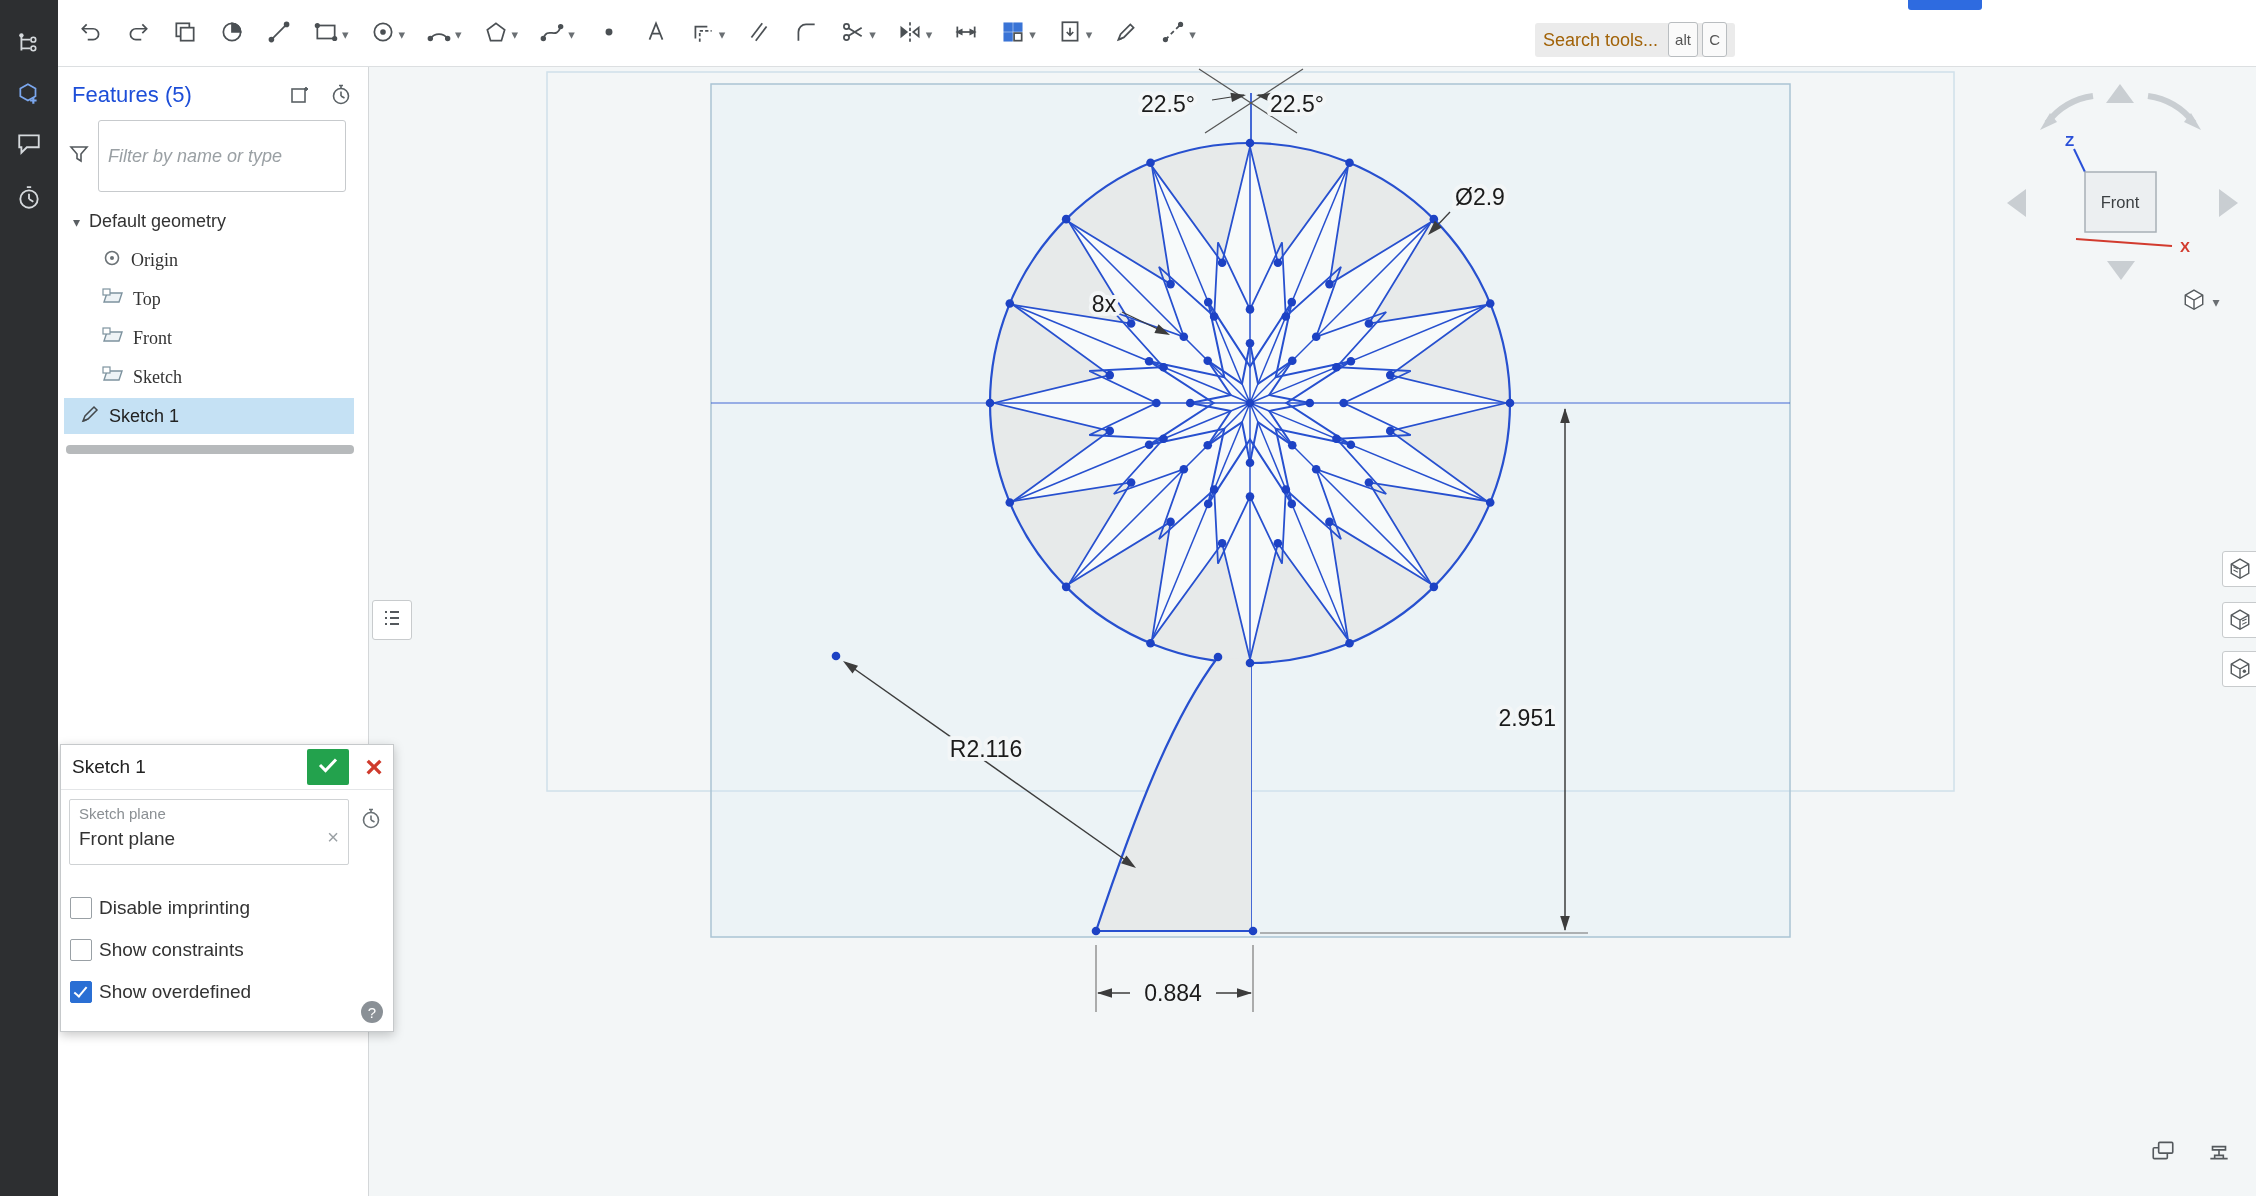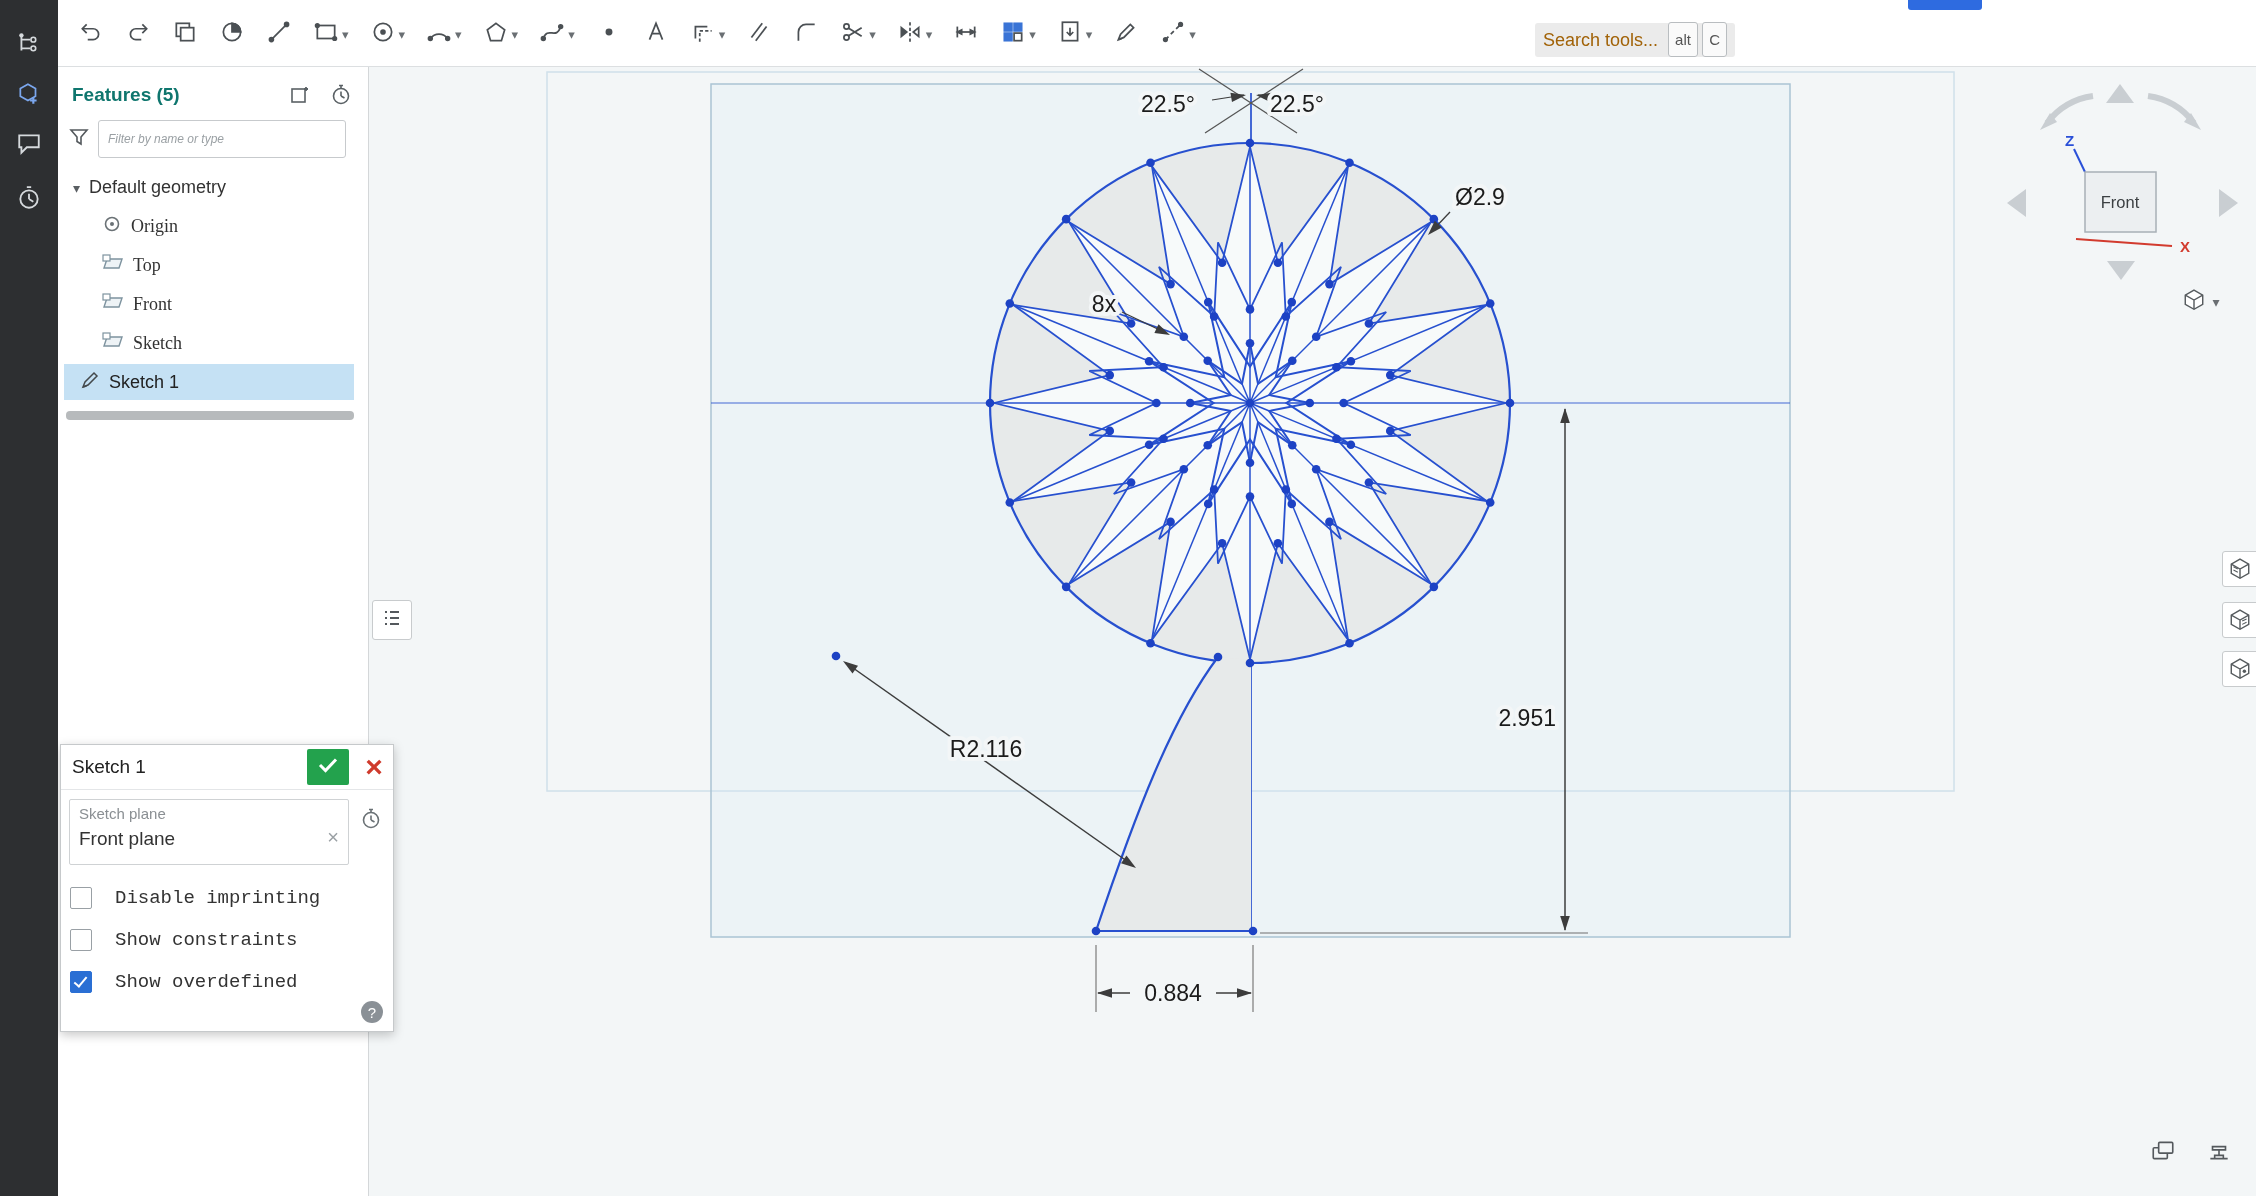--- a/index.html
+++ b/index.html
@@ -13,25 +13,25 @@
   #header-blue-button{left:1850px;top:0;width:74px;height:10px;background:#2e6be0;border-radius:0 0 3px 3px;}
   #tb-tools{left:18px;top:12px;height:44px;display:flex;align-items:center;gap:17px;}
   .tb-btn{display:flex;align-items:center;gap:3px;height:40px;padding:0 2px;border-radius:3px;cursor:pointer;}
   .tb-chev{font-size:13px;color:#6a6f73;}
   #search-tools{left:1477px;top:23px;height:34px;background:#ebebeb;border-radius:3px;display:flex;align-items:center;padding:0 8px;gap:6px;cursor:pointer;}
   #search-tools .stx{font-size:18px;color:#a16207;padding-right:4px;}
   .keycap{font-size:15px;color:#555;background:#fafafa;border:1px solid #b9bdc0;border-radius:3px;padding:8px 6px;line-height:18px;}
   
   #features-panel{left:58px;top:66px;width:310px;height:1130px;background:#fff;border-right:1px solid #d4d7d9;z-index:20;}
   #fp-header{display:flex;align-items:center;padding:16px 14px 10px 14px;}
-  #fp-title{font-size:19px;color:#0f766e;flex:1;font-weight:bold;}
+  #fp-title{font-size:22px;color:#1d4ed8;flex:1;}
   .fp-hicon{width:26px;height:26px;margin-left:14px;display:flex;align-items:center;justify-content:center;cursor:pointer;}
   #fp-filter{display:flex;align-items:center;padding:2px 14px 10px 10px;gap:8px;}
   #filter-input{width:228px;height:36px;border:1px solid #c7cacd;border-radius:3px;font-family:"Liberation Sans",sans-serif;
-    font-size:12px;font-style:italic;color:#444;padding:0 9px;outline:none;}
+    font-size:18px;font-style:italic;color:#444;padding:17px 9px;outline:none;}
   #filter-input::placeholder{color:#9aa0a4;font-style:italic;}
   .tree-row{display:flex;align-items:center;height:39px;font-size:18px;color:#333;cursor:pointer;gap:9px;}
   .tree-group{padding-left:15px;}
   .tree-child{padding-left:44px;font-family:Liberation Serif, serif;}
   .tree-chevron{font-size:14px;color:#5a5f63;}
   #tree-selected{height:36px;margin:1px 14px 0 6px;background:#c5e1f4;display:flex;align-items:center;gap:9px;padding-left:16px;
     font-size:18px;color:#222;cursor:pointer;}
   #rollback-bar{height:9px;margin:11px 14px 0 8px;background:#b7babc;border-radius:4px;cursor:ns-resize;}
   
   #list-toggle{left:372px;top:600px;width:38px;height:38px;background:#fff;border:1px solid #c8cbcd;border-radius:3px;z-index:15;
@@ -44,21 +44,21 @@
   #dlg-confirm{position:absolute;left:246px;top:4px;width:42px;height:36px;background:#23a24d;border-radius:2px;display:flex;
     align-items:center;justify-content:center;cursor:pointer;}
   #dlg-cancel{position:absolute;left:296px;top:4px;width:34px;height:36px;font-size:30px;color:#cf3a2c;display:flex;
     align-items:center;justify-content:center;cursor:pointer;font-weight:bold;}
   #dlg-plane-group{position:absolute;left:8px;top:54px;width:278px;height:64px;border:1px solid #cfd2d4;border-radius:2px;}
   #dlg-plane-label{position:absolute;left:9px;top:5px;font-size:15px;color:#8a8f93;}
   #dlg-plane-value{position:absolute;left:9px;top:28px;font-size:19px;color:#333;}
   #dlg-plane-clear{position:absolute;right:9px;top:26px;font-size:20px;color:#9aa0a4;cursor:pointer;}
   #dlg-clock{position:absolute;left:298px;top:62px;cursor:pointer;}
   #dlg-checks{position:absolute;left:9px;top:132px;}
-  .cb-row{display:flex;align-items:center;height:42px;gap:23px;cursor:pointer;font-family:Liberation Mono, monospace;}
+  .cb-row{display:flex;align-items:flex-end;height:42px;gap:7px;cursor:pointer;}
   .cb-box{width:20px;height:20px;border:1.5px solid #99a0a5;background:#fff;border-radius:2px;position:relative;flex:0 0 auto;}
   .cb-box.checked{background:#2a6fd4;border-color:#2a6fd4;}
   .cb-box.checked::after{content:"";position:absolute;left:6px;top:2px;width:5px;height:11px;border:solid #fff;border-width:0 2.5px 2.5px 0;transform:rotate(40deg);}
   .cb-label{font-size:19px;color:#333;}
   #dlg-help{position:absolute;right:10px;bottom:8px;width:22px;height:22px;border-radius:50%;background:#8a9096;color:#fff;
     font-size:15px;display:flex;align-items:center;justify-content:center;cursor:pointer;}
   
   #canvas-svg{left:0;top:0;z-index:1;}
   .dimtxt{font:23px "Liberation Sans",sans-serif;fill:#1b1b1b;paint-order:stroke;stroke:#f3f6f7;stroke-width:8px;stroke-linejoin:round;cursor:pointer;}
   

